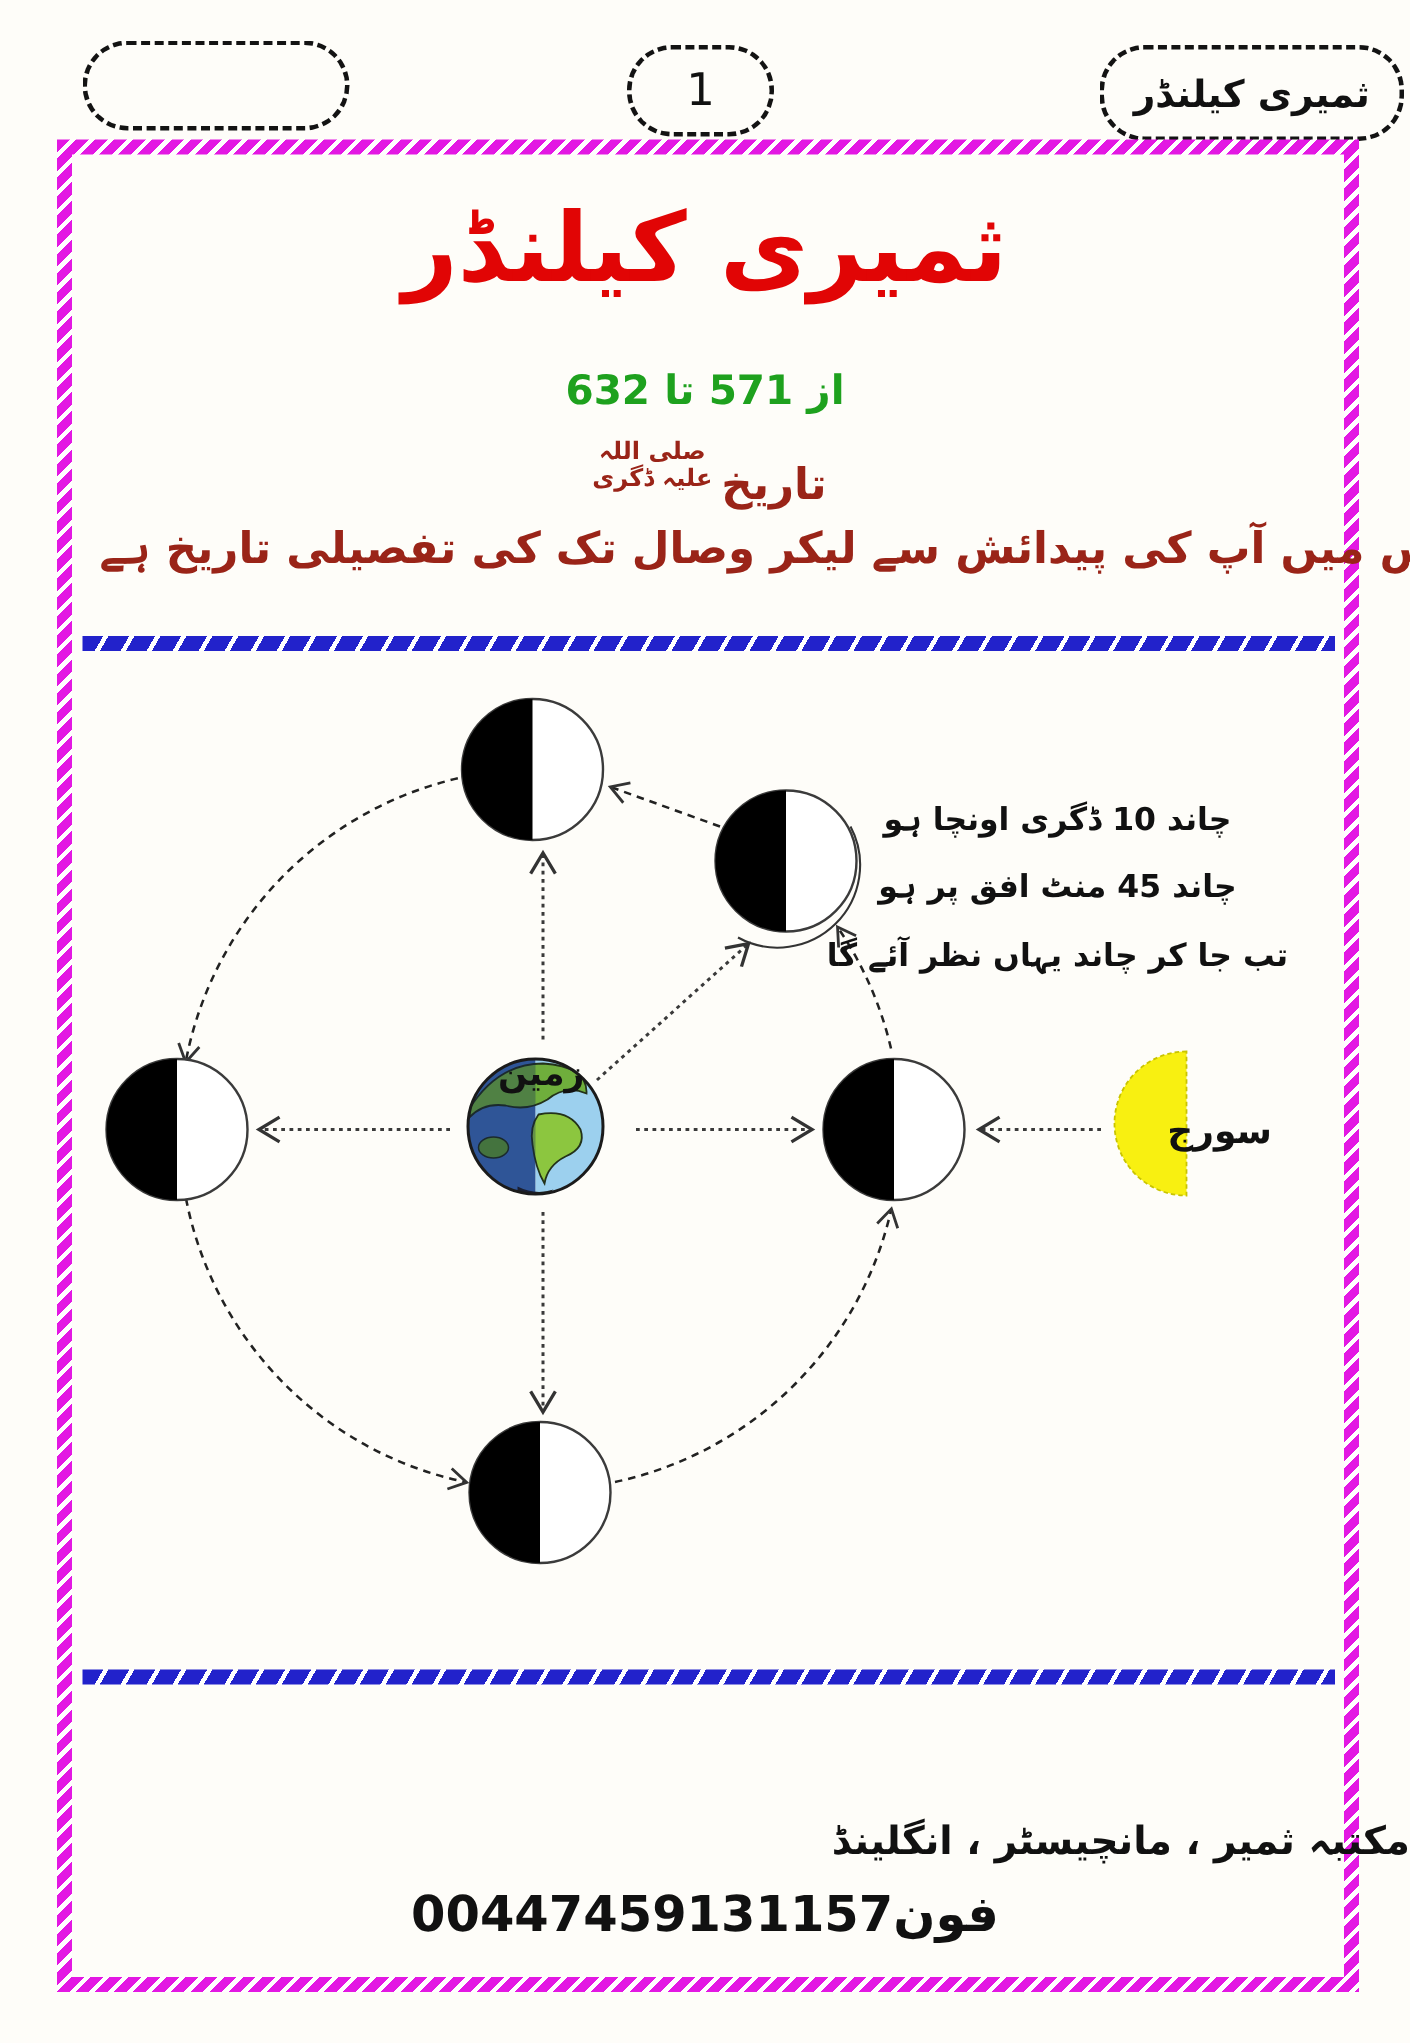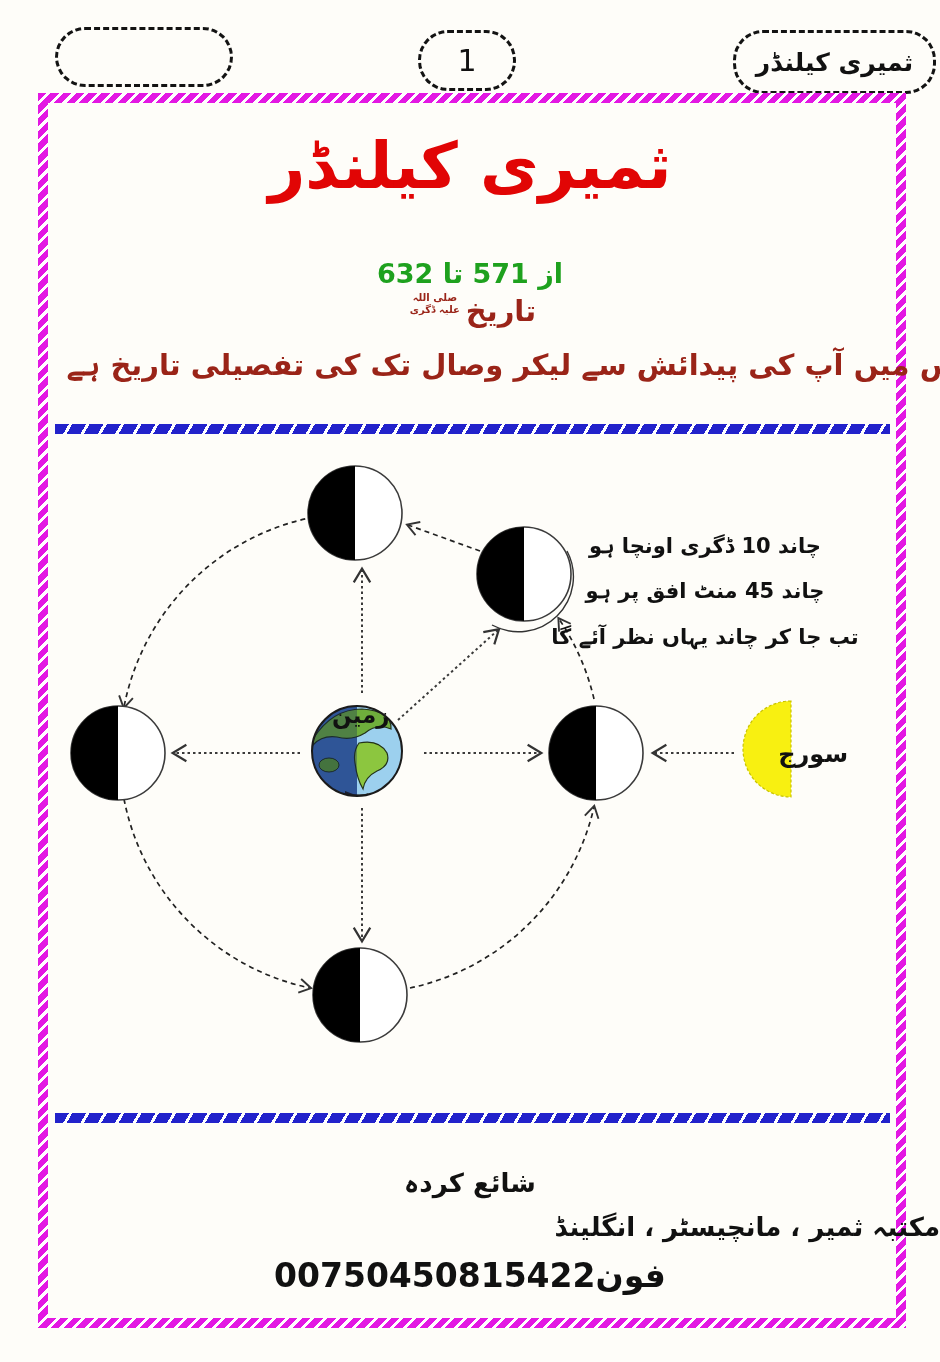--- a/index.html
+++ b/index.html
@@ -18,25 +18,25 @@
   .hbox-right{left:733px;top:30px;width:197px;height:58px;font-size:25px;font-weight:bold;}
   
   .frame{
     position:absolute;left:38px;top:93px;width:868px;height:1235px;
     background:repeating-linear-gradient(135deg,#e318e3 0 6px,#ffffff 6px 9px);
   }
   .frame-inner{position:absolute;left:10px;top:10px;right:10px;bottom:10px;background:#fefdf9;}
   
   .center-abs{position:absolute;left:0;width:940px;text-align:center;}
   .main-title{top:112px;font-size:64px;font-weight:bold;line-height:1.7;direction:rtl;}
-  .year-range{top:258px;font-size:27px;font-weight:bold;direction:rtl;letter-spacing:1px;}
+  .year-range{top:245px;font-size:27px;font-weight:bold;direction:rtl;letter-spacing:1px;}
   .subtitle1{top:292px;font-size:29px;font-weight:bold;direction:rtl;}
   .subtitle2{top:348px;font-size:29px;font-weight:bold;direction:rtl;padding-left:48px;}
   .honorific{
-    display:inline-block;font-size:10px;line-height:1.15;font-weight:bold;
+    display:inline-block;font-size:16px;line-height:1.15;font-weight:bold;
     vertical-align:8px;margin:0 6px;
   }
   .honorific span{display:block;}
   
   .divider{
     position:absolute;left:55px;width:835px;height:10px;
     background:repeating-linear-gradient(120deg,#2222cb 0 12px,#ffffff 12px 15px);
   }
   .divider1{top:424px;}
   .divider2{top:1113px;}
@@ -135,19 +135,18 @@
 
     <g class="urdu-svg" fill="#111" direction="rtl">
       <text x="705" y="115" font-size="21" text-anchor="middle">چاند 10 ڈگری اونچا ہو</text>
       <text x="705" y="160" font-size="21" text-anchor="middle">چاند 45 منٹ افق پر ہو</text>
       <text x="705" y="206" font-size="21" text-anchor="middle">تب جا کر چاند یہاں نظر آئے گا</text>
       <text x="332" y="285" font-size="23" text-anchor="end">زمین</text>
       <text x="848" y="324" font-size="24" text-anchor="start">سورج</text>
     </g>
   </svg>
 
-  <div class="center-abs pub1">شائع کردہ</div>
   <div class="center-abs pub2">مکتبہ ثمیر ، مانچیسٹر ، انگلینڈ</div>
   <div class="center-abs phone">
-    <span>فون</span><span class="num">00750450815422</span>
+    <span>فون</span><span class="num">00447459131157</span>
   </div>
 
 </div>
 
 </body></html>

